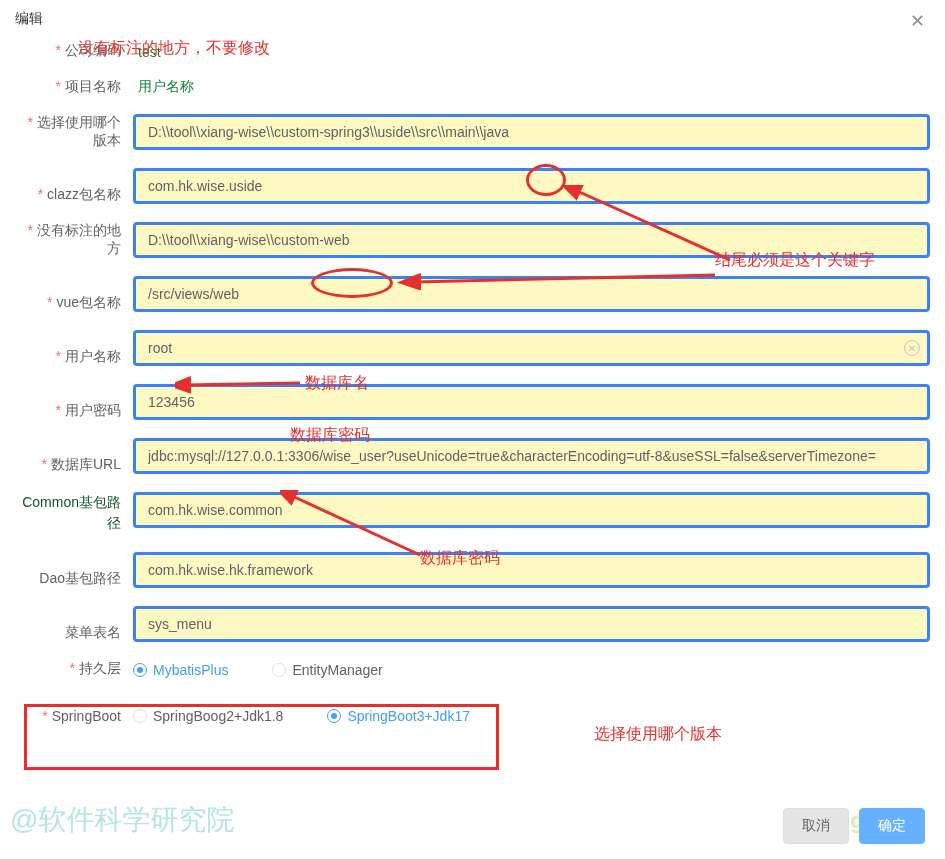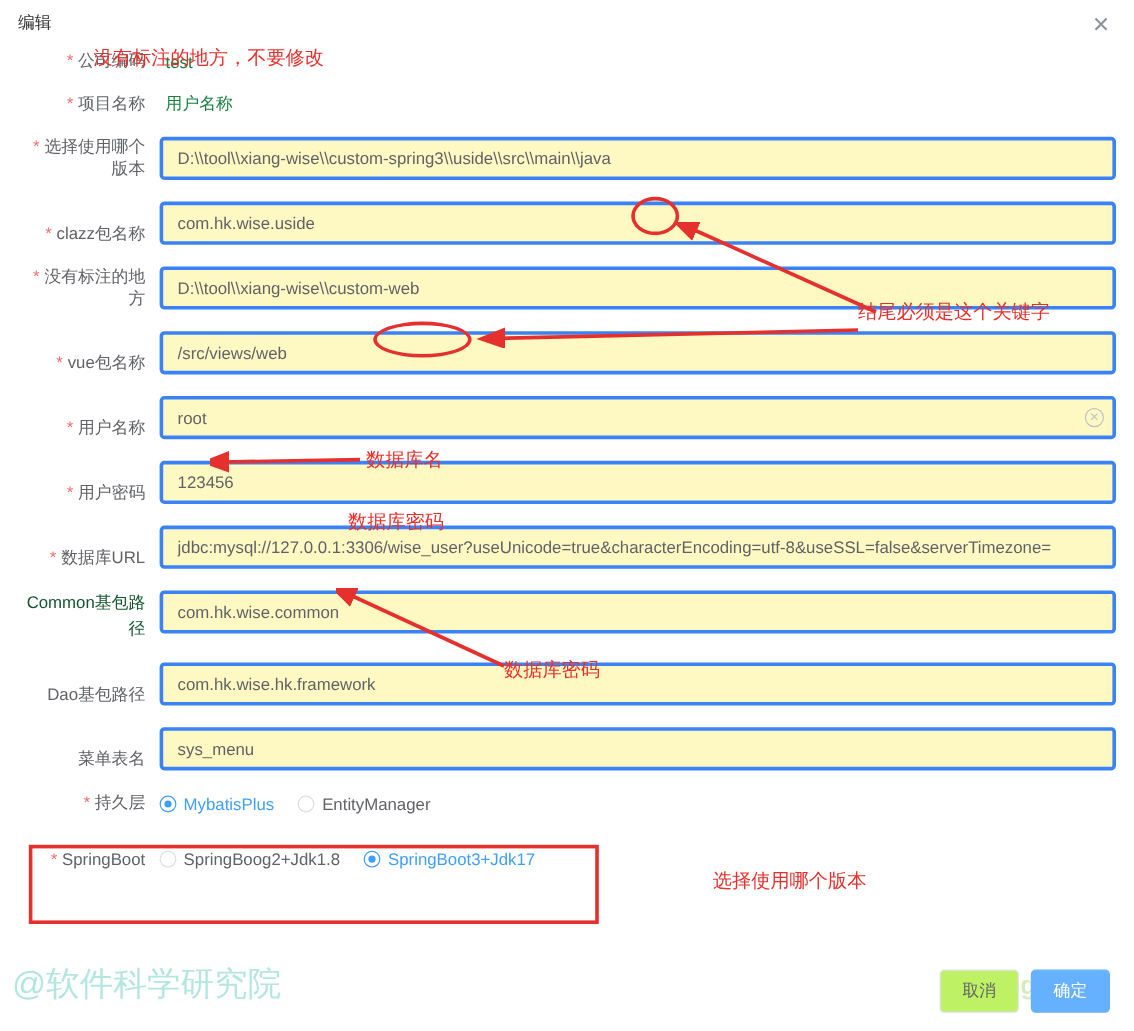--- a/index.html
+++ b/index.html
@@ -84,21 +84,21 @@
       border-radius: 50%;
       display: flex;
       align-items: center;
       justify-content: center;
       font-size: 10px;
       color: #c0c4cc;
       cursor: pointer;
     }
     .radio-group {
       display: flex;
-      gap: 20px;
+      gap: 44px;
       align-items: center;
     }
     .radio-item {
       display: flex;
       align-items: center;
       gap: 6px;
       cursor: pointer;
     }
     .radio-circle {
       width: 14px;
@@ -145,21 +145,21 @@
       right: 20px;
       display: flex;
       gap: 10px;
     }
     .btn {
       padding: 8px 18px;
       border-radius: 4px;
       font-size: 14px;
       cursor: pointer;
       border: 1px solid #dcdfe6;
-      background: #bef264;
+      background: #e5e5e5;
       color: #606266;
     }
     .btn-primary {
       background: #66b1ff;
       border-color: #66b1ff;
       color: #fff;
     }
     .watermark {
       position: absolute;
       font-size: 28px;

